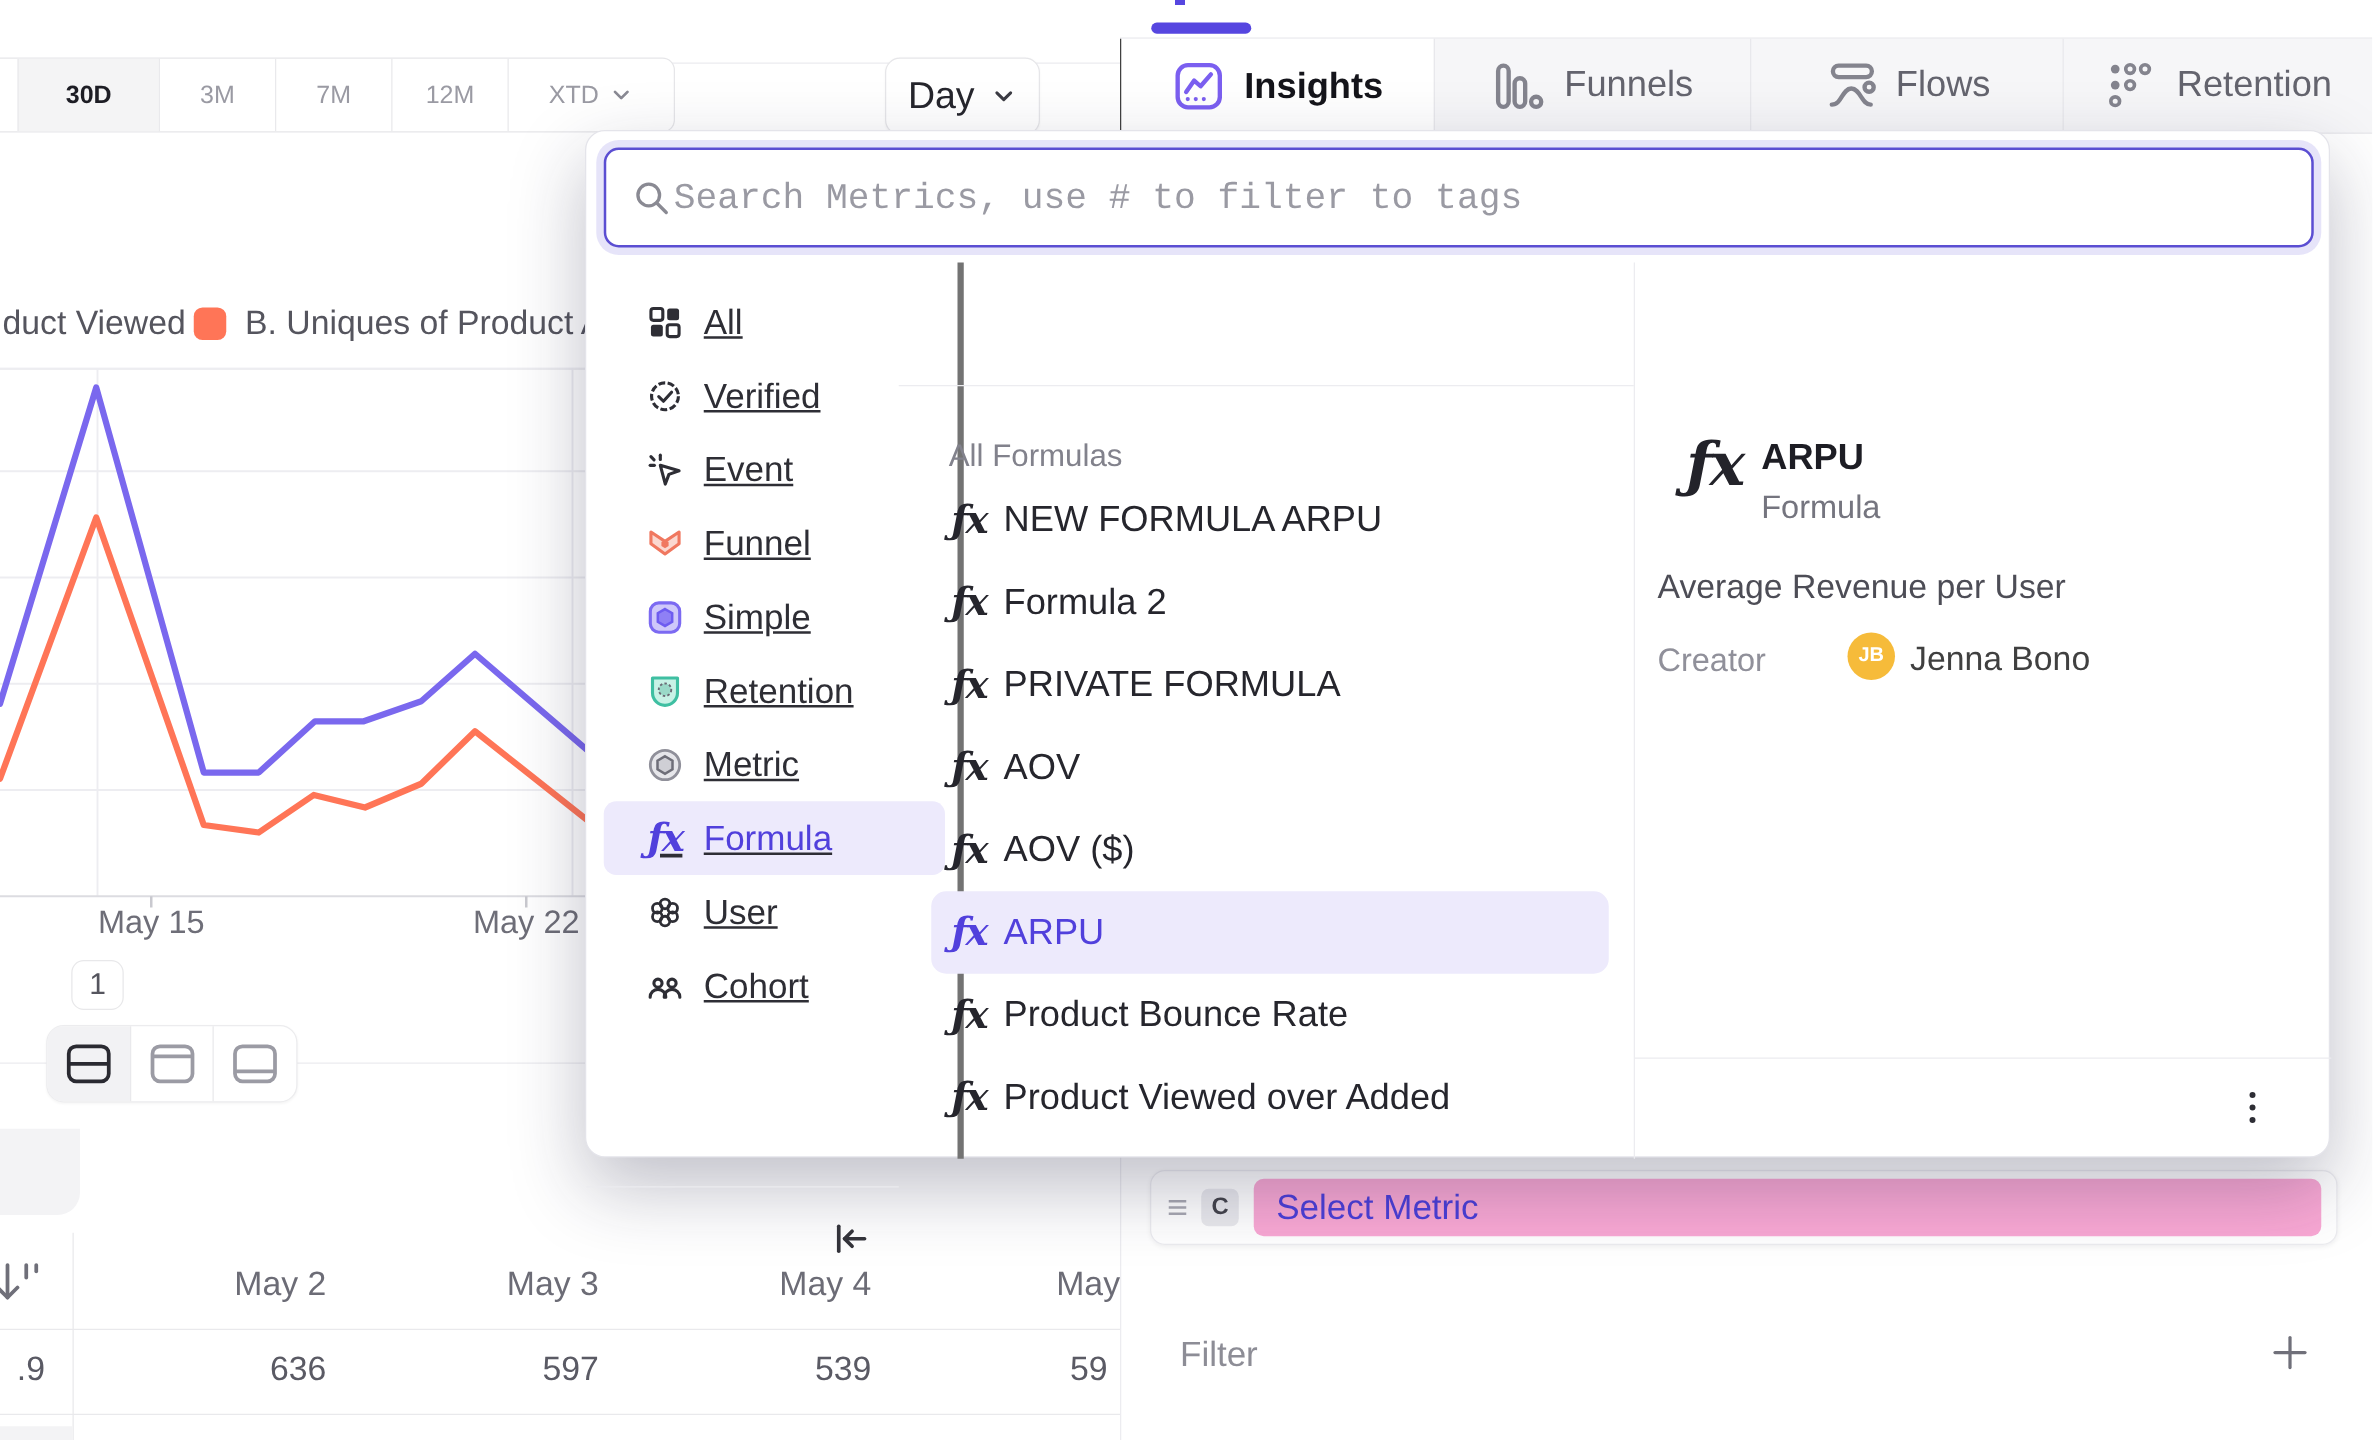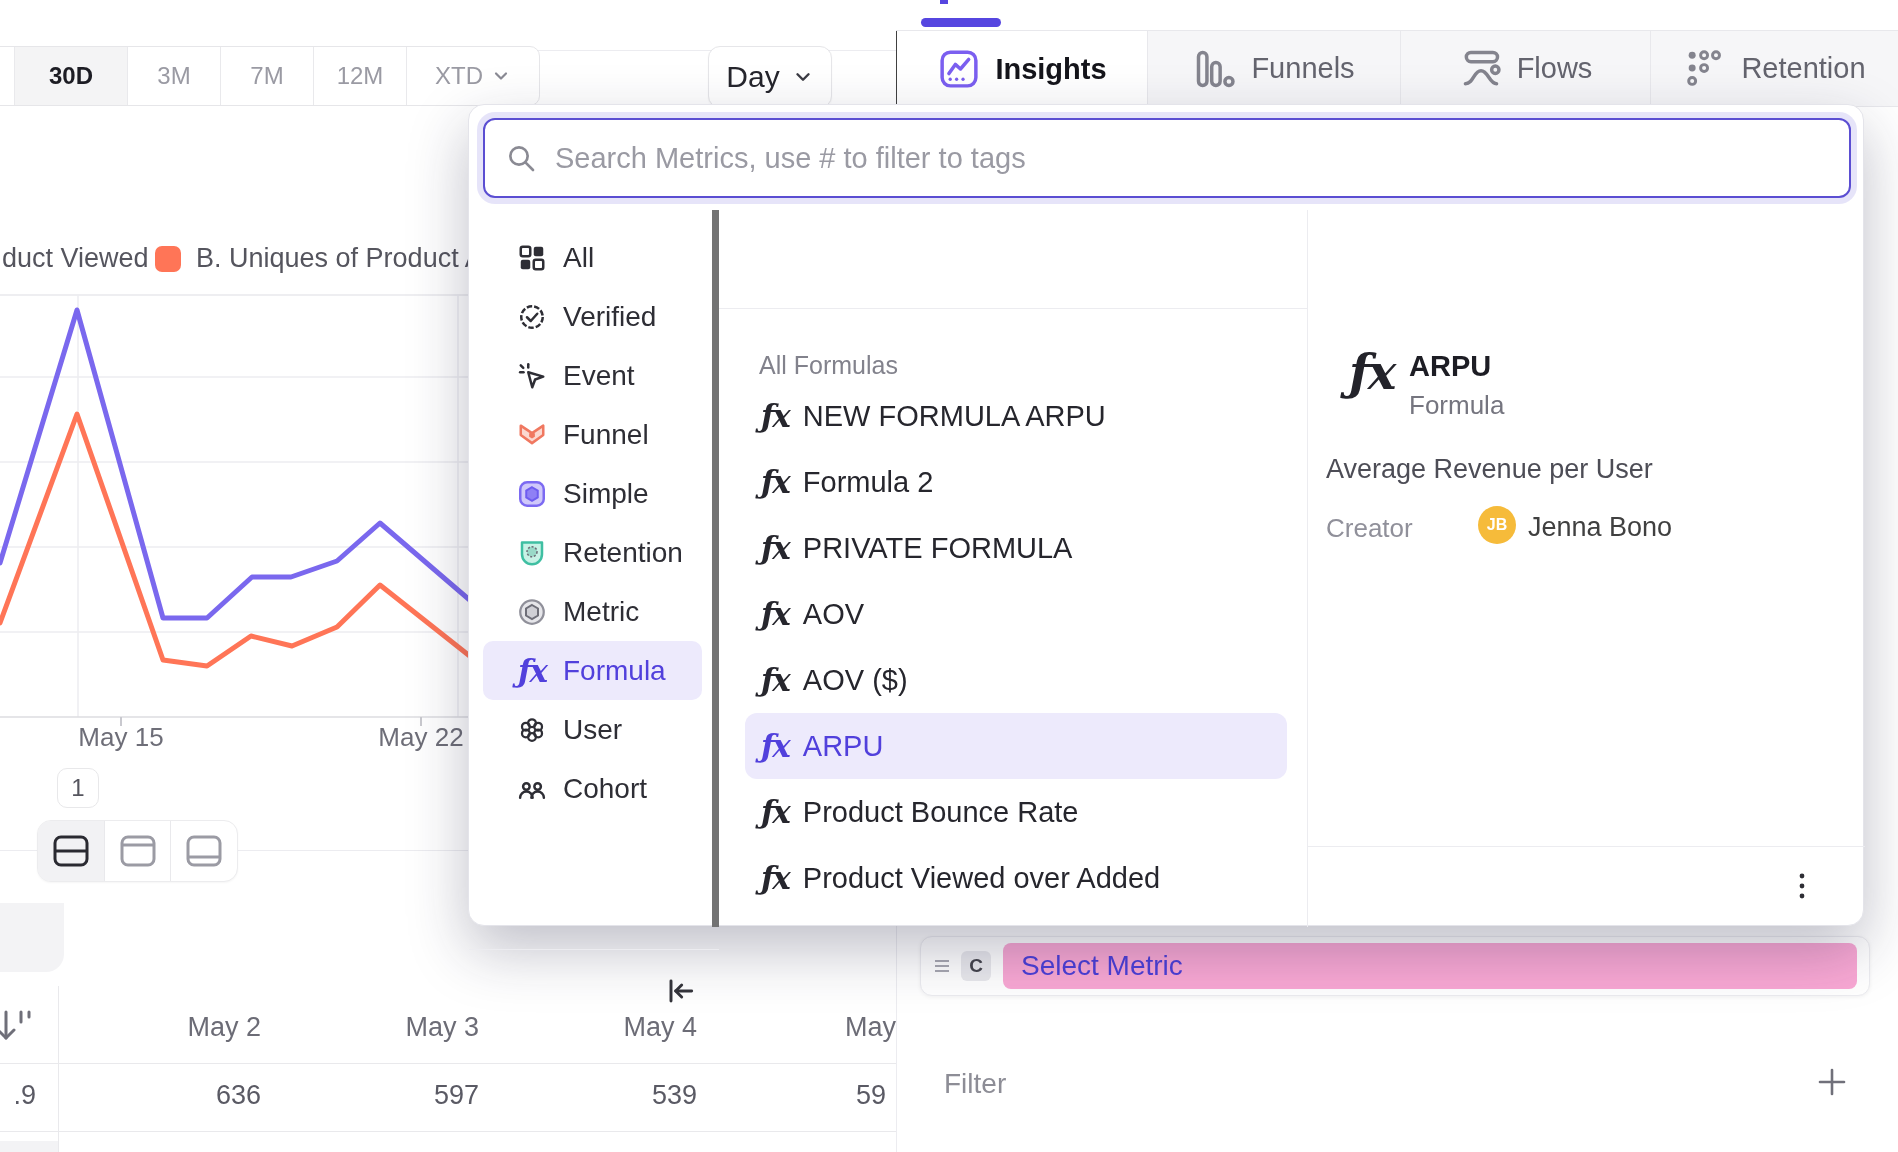--- a/index.html
+++ b/index.html
@@ -5,21 +5,21 @@
   html,body{margin:0;padding:0;background:#fff;}
   .stage{position:relative;width:1898px;height:1152px;background:#ffffff;overflow:hidden;
          font-family:"Liberation Sans",sans-serif;color:#2e2e35;}
   .abs{position:absolute;}
 
   
   .hairline{position:absolute;background:#ececf0;}
   .range-group{position:absolute;left:-40px;top:46px;width:580px;height:60px;
     border:1px solid #e6e6e9;border-radius:10px;display:flex;background:#fff;box-sizing:border-box;}
   .range-seg{display:flex;align-items:center;justify-content:center;gap:8px;
-    font-size:24px;color:#9a9aa3;border-left:1px solid #e9e9ec;cursor:pointer;text-align:center;}
+    font-size:20px;color:#9a9aa3;border-left:1px solid #e9e9ec;cursor:pointer;text-align:center;}
   .range-seg:first-child{border-left:none;}
   .range-seg.sel{background:#f4f4f5;color:#1d1d24;font-weight:700;}
   .day-btn{position:absolute;left:708px;top:46px;width:122px;height:60px;background:#fff;
     border:1px solid #e6e6e9;border-radius:12px;display:flex;align-items:center;justify-content:center;
     gap:12px;font-size:30px;color:#26262d;font-weight:500;box-shadow:0 1px 2px rgba(0,0,0,.04);cursor:pointer;}
 
   
   .tabbar{position:absolute;left:896px;top:30px;width:1002px;height:77px;display:flex;
     border-top:1px solid #e8e8ec;box-sizing:border-box;}
   .tab{display:flex;align-items:center;justify-content:center;gap:14px;font-size:29px;color:#64646e;
@@ -58,25 +58,25 @@
   .metric-field{flex:1;height:46px;margin:0 12px 0 12px;border-radius:8px;background:#f9a8d4;
     display:flex;align-items:center;padding-left:18px;font-size:28px;font-weight:500;color:#4c3fd8;cursor:pointer;}
   .filter-label{position:absolute;left:944px;top:1068px;font-size:28px;color:#8d8d96;font-weight:500;}
 
   
   .panel{position:absolute;left:468px;top:104px;width:1396px;height:822px;background:#fff;z-index:20;
     border:1px solid #e4e4ea;border-radius:16px;box-shadow:0 24px 60px rgba(30,30,60,.28);box-sizing:border-box;}
   .search-wrap{position:absolute;left:14px;top:13px;width:1368px;height:80px;border:2.5px solid #5b4ed2;
     border-radius:12px;box-shadow:0 0 0 6px rgba(100,86,220,.16);display:flex;align-items:center;
     padding:0 20px;box-sizing:border-box;background:#fff;}
-  .search-wrap input{border:none;outline:none;flex:1;font-size:29px;font-family:Liberation Sans, sans-serif;
-    color:#4d7c0f;margin-left:16px;background:transparent;}
+  .search-wrap input{border:none;outline:none;flex:1;font-size:29px;font-family:Liberation Mono, monospace;
+    color:#4d7c0f;background:transparent;}
   .search-wrap input::placeholder{color:#9a9aa3;}
-  .sidebar{position:absolute;left:0;top:105px;width:250px;height:717px;border-right:7px solid #737373;
-    padding-top:18px;box-sizing:border-box;}
+  .sidebar{position:absolute;left:0;top:105px;width:302px;height:717px;border-right:5px solid #737373;
+    padding-top:18px;box-sizing:border-box;text-decoration:underline;}
   .cat-row{height:59px;display:flex;align-items:center;padding-left:32px;gap:14px;font-size:28px;
     color:#2e2e35;margin:0 10px 0 14px;border-radius:10px;cursor:pointer;}
   .cat-row.sel{background:#edeafc;color:#5140dc;font-weight:500;}
   .cat-row .ic{width:34px;display:flex;justify-content:center;}
   .side-footer{position:absolute;left:0;top:739px;width:250px;height:82px;border-top:1px solid #ececf0;
     display:flex;justify-content:flex-end;align-items:center;padding-right:22px;box-sizing:border-box;}
   .listcol{position:absolute;left:250px;top:105px;width:589px;height:717px;border-right:1px solid #ececf0;box-sizing:border-box;}
   .create-row{position:absolute;left:0;top:27px;width:100%;height:56px;display:flex;align-items:center;
     padding-left:46px;gap:18px;font-size:29px;font-weight:500;color:#26262d;box-sizing:border-box;cursor:pointer;}
   .list-divider{position:absolute;left:0;top:98px;width:100%;height:1px;background:#ececf0;}

